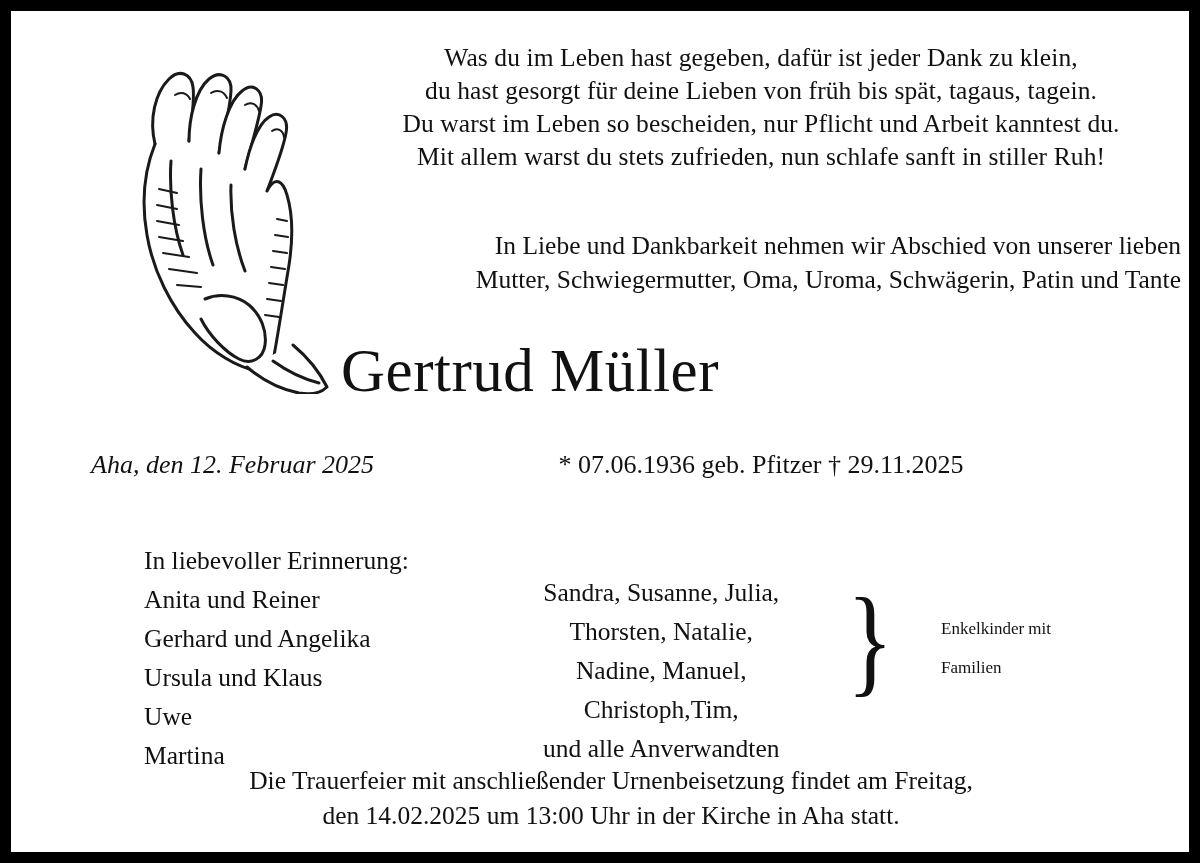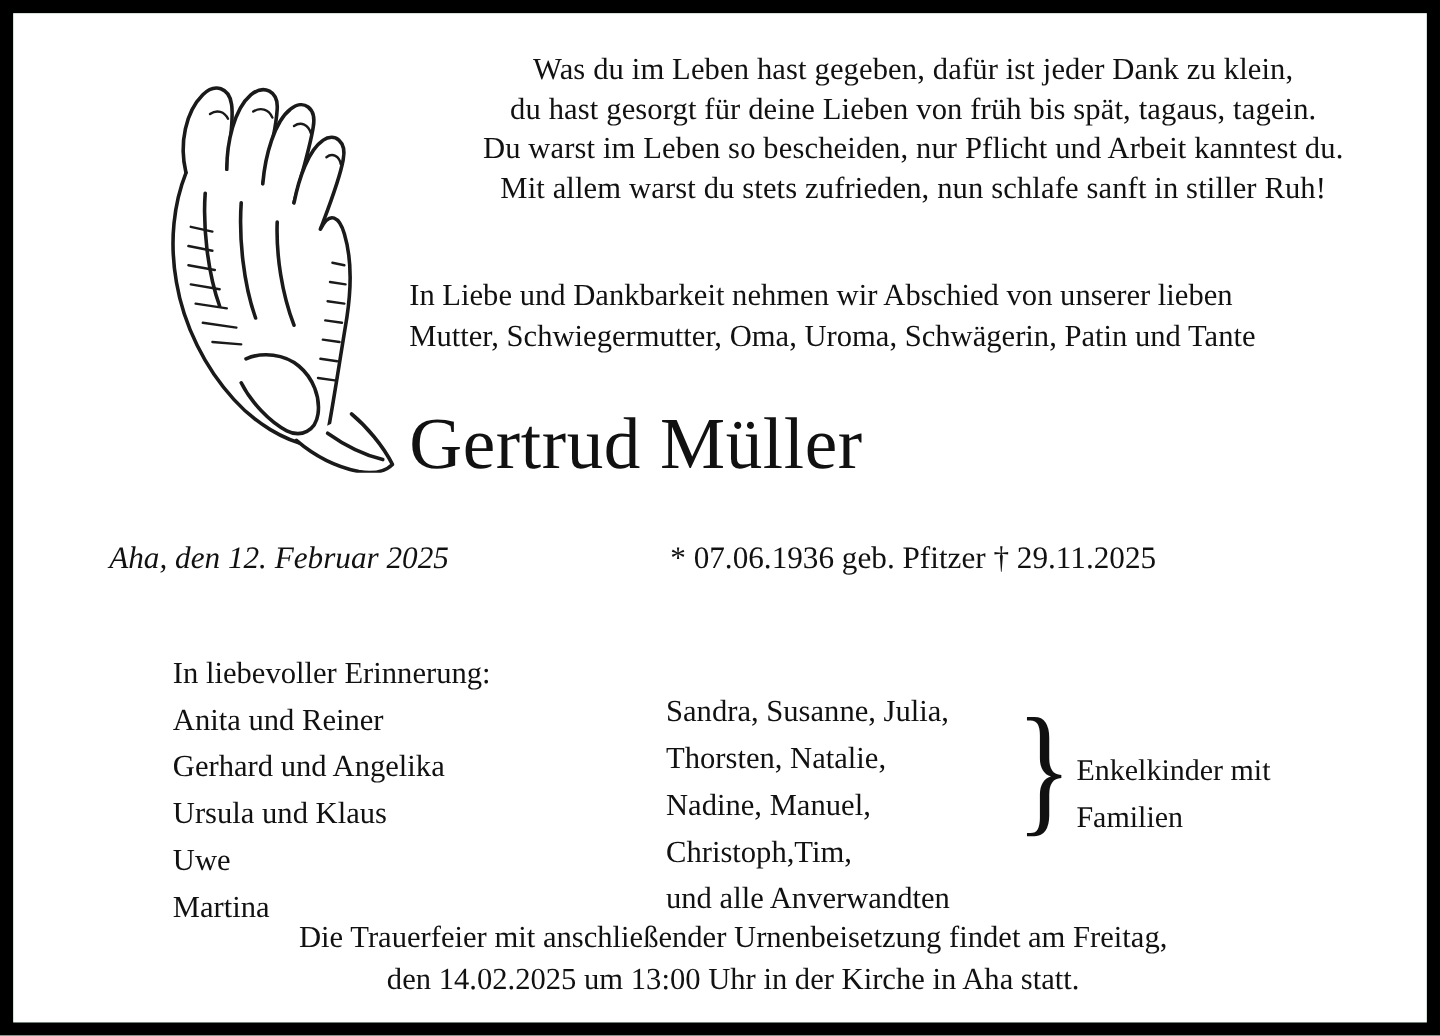--- a/index.html
+++ b/index.html
@@ -13,21 +13,21 @@
     font-family: "Liberation Serif", serif;
     color: #111111;
     overflow: hidden;
   }
 
   .obituary {
     position: relative;
     box-sizing: border-box;
     width: 1200px;
     height: 863px;
-    background: #15803d;
+    background: #000000;
     border: 11px solid #000000;
     padding: 0;
   }
 
   .inner {
     position: relative;
     width: 100%;
     height: 100%;
     background: #ffffff;
   }
@@ -58,21 +58,21 @@
     letter-spacing: 0.1px;
   }
   .verse div { white-space: nowrap; }
 
   
   .intro {
     position: absolute;
     left: 330px;
     top: 218px;
     width: 840px;
-    text-align: left;
+    text-align: right;
     font-size: 25.5px;
     line-height: 34px;
   }
   .intro div { white-space: nowrap; }
 
   
   .name {
     position: absolute;
     left: 330px;
     top: 325px;
@@ -111,45 +111,45 @@
     top: 530px;
     font-size: 25.5px;
     line-height: 39px;
     font-family: Liberation Serif, serif;
   }
   .mourners-left .heading { white-space: nowrap; }
   .mourners-left div { white-space: nowrap; }
 
   .mourners-right {
     position: absolute;
-    left: 544px;
+    left: 532px;
     top: 562px;
     font-size: 25.5px;
     line-height: 39px;
+    text-align: center;
   }
   .mourners-right div { white-space: nowrap; }
 
   .brace {
     position: absolute;
     left: 836px;
     top: 570px;
     font-size: 96px;
     line-height: 96px;
     font-family: "Liberation Serif", serif;
     transform: scaleY(1.25);
     transform-origin: top left;
   }
 
   .grandchildren {
     position: absolute;
-    left: 886px;
+    left: 930px;
     top: 598px;
-    font-size: 25px;
+    font-size: 17px;
     line-height: 39px;
-    margin-top: 14px;
   }
   .grandchildren div { white-space: nowrap; }
 
   
   .funeral {
     position: absolute;
     left: 100px;
     top: 752px;
     width: 1000px;
     text-align: center;

